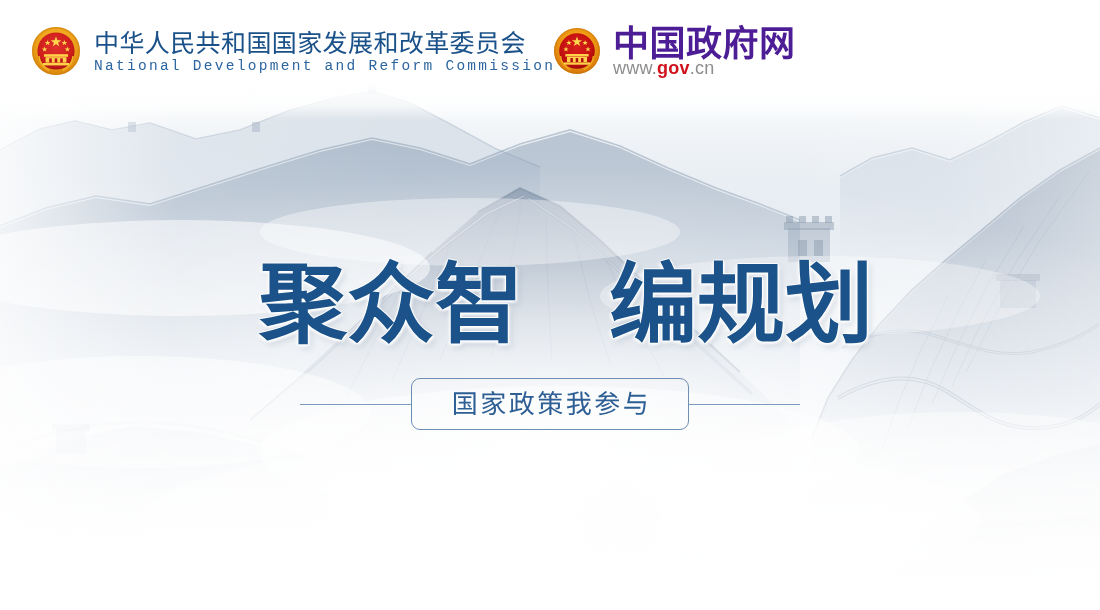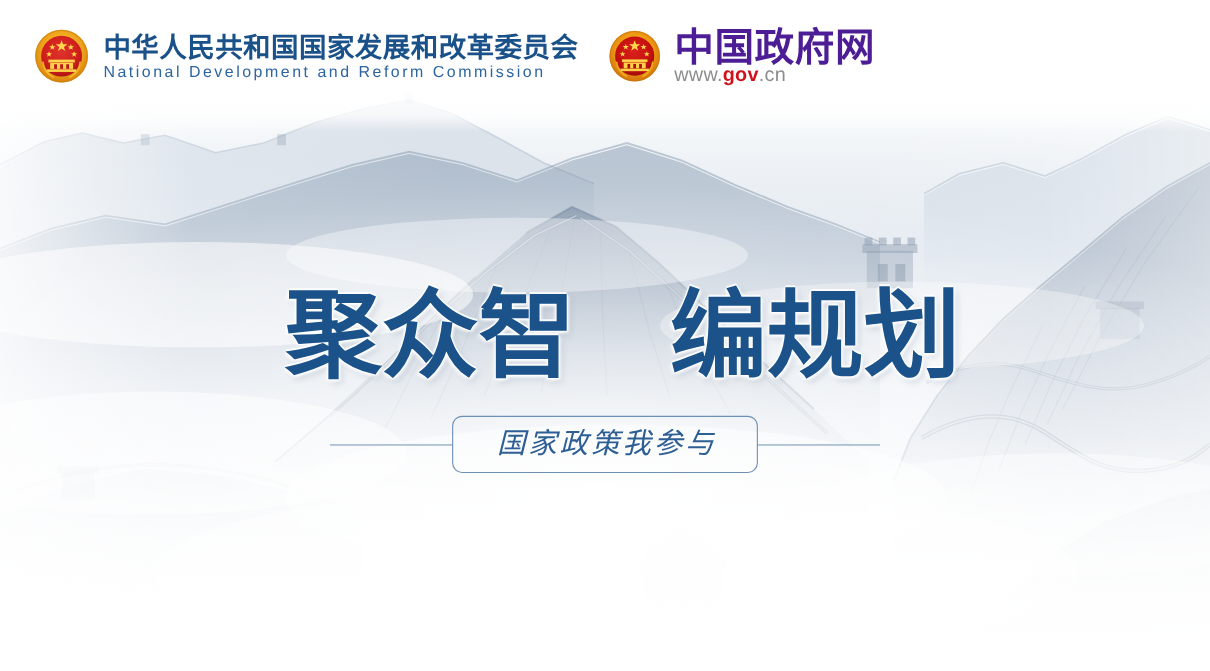--- a/index.html
+++ b/index.html
@@ -65,29 +65,29 @@
   #logo-ndrc{ left:30px; top:26px; }
   #logo-gov { left:552px; top:27px; }
 
   .emblem{ flex:0 0 auto; position:relative; }
   .emblem svg{ display:block; }
 
   .logo-text{ display:flex; flex-direction:column; justify-content:center; }
 
   .ndrc-cn{
     font-family:"DejaVu Sans","Liberation Sans",sans-serif;
-    font-weight:700;
+    font-weight:400;
     font-size:25px;
     line-height:27px;
     color:#1a5189;
     letter-spacing:.4px;
     white-space:nowrap;
   }
   .ndrc-en{
-    font-family:Liberation Sans, sans-serif;
+    font-family:Liberation Mono, monospace;
     font-size:14.5px;
     line-height:17px;
     color:#2c65a0;
     letter-spacing:2.28px;
     white-space:nowrap;
     margin-top:1px;
   }
   .gov-cn{
     font-family:"DejaVu Sans","Liberation Sans",sans-serif;
     font-weight:700;
@@ -131,21 +131,21 @@
       2px 2px 3px rgba(255,255,255,.9),
      -2px 2px 3px rgba(255,255,255,.8),
       3px 4px 6px rgba(120,140,165,.30);
   }
   #main-title .gap{ display:inline-block; width:86px; }
 
   
   #subtitle-row{
     position:absolute; left:0; top:378px; width:1100px; height:52px;
     z-index:31;
-    display:flex; align-items:center; justify-content:center;font-style:italic;
+    display:flex; align-items:center; justify-content:center;
   }
   .rule{
     height:0; flex:0 0 auto;
     border-top:1.4px solid #7d9cbd;
   }
   .rule.left { width:111px; }
   .rule.right{ width:111px; }
 
   #subtitle-pill{
     flex:0 0 auto;

